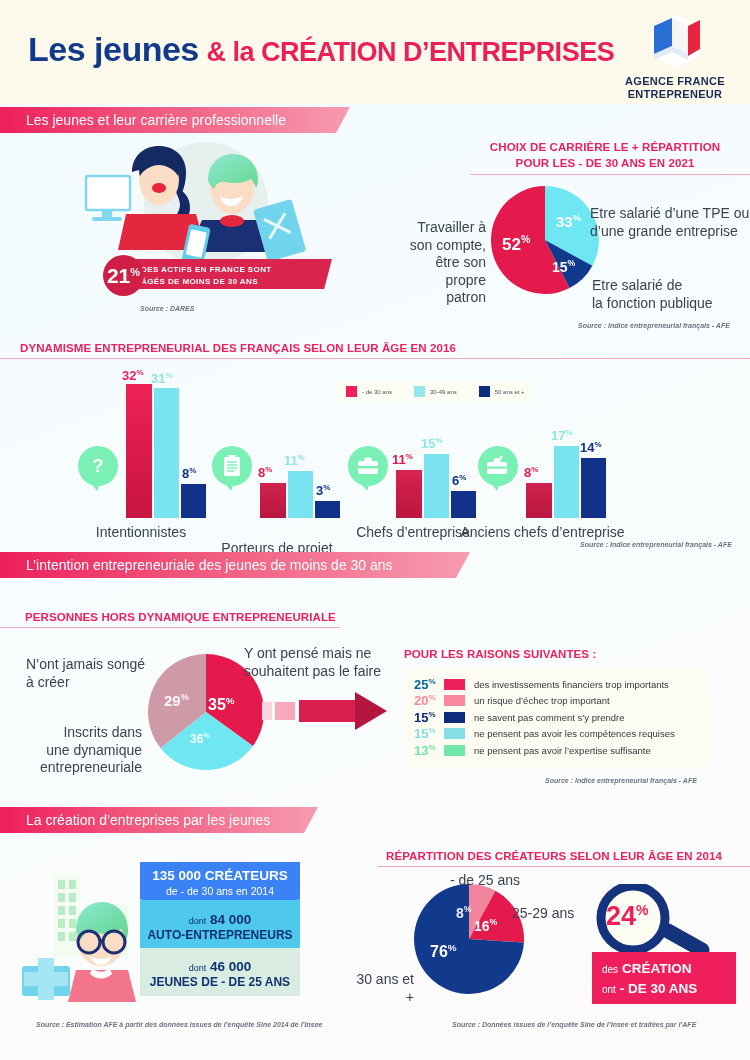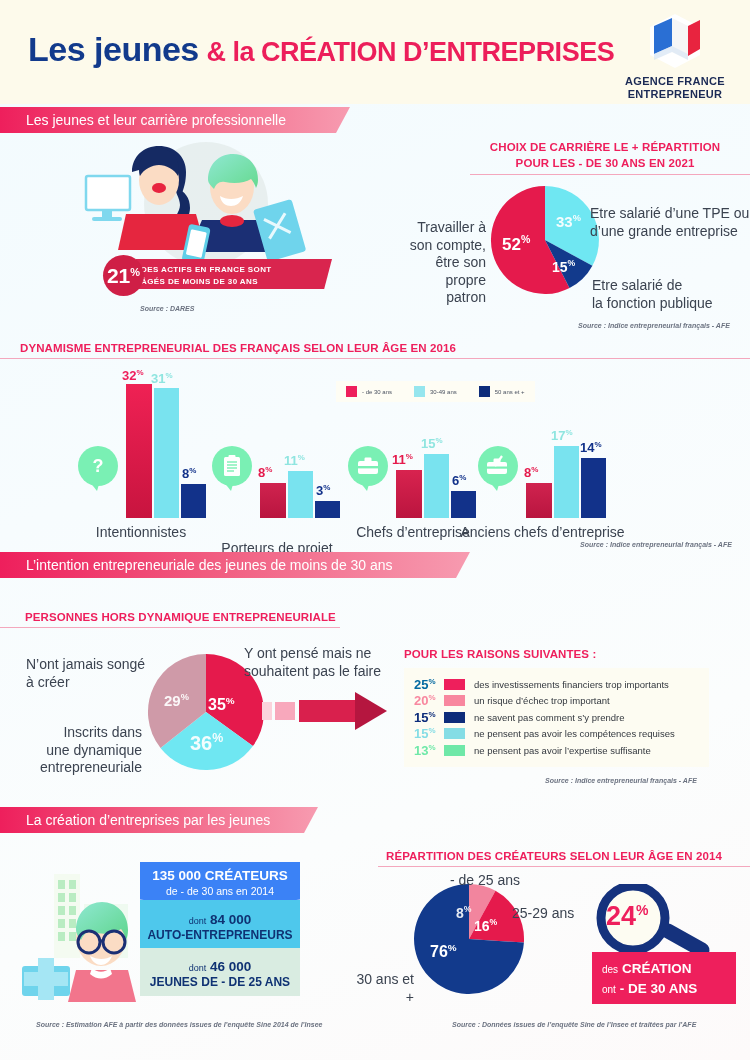--- a/index.html
+++ b/index.html
@@ -299,21 +299,21 @@
       <g transform="translate(60,60)">
 
         <path d="M0,0 L0,-58 A58,58 0 0,1 46.9,34.1 Z" fill="#e51a4c"></path>
 
         <path d="M0,0 L46.9,34.1 A58,58 0 0,1 -45.5,36 Z" fill="#6fe7f2"></path>
 
         <path d="M0,0 L-45.5,36 A58,58 0 0,1 0,-58 Z" fill="#cf9aa8"></path>
       </g>
     </svg>
     <div class="pieLabel" style="left:62px;top:43px;font-size:16px;">35<span class="pc">%</span></div>
-    <div class="pieLabel" style="left:44px;top:79px;font-size:20px;opacity:0.92;">36<span class="pc">%</span></div>
+    <div class="pieLabel" style="left:44px;top:79px;font-size:12px;opacity:0.92;">36<span class="pc">%</span></div>
     <div class="pieLabel" style="left:18px;top:40px;font-size:15px;opacity:0.92;">29<span class="pc">%</span></div>
   </div>
 
   <div class="lbl" style="left:26px;top:656px;width:120px;text-align:left;">N’ont jamais songé à créer</div>
   <div class="lbl" style="left:244px;top:645px;width:140px;">
     <div>Y ont pensé mais ne</div>
     <div>souhaitent pas le faire</div>
   </div>
   <div class="lbl" style="left:22px;top:724px;width:120px;text-align:right;">
     <div>Inscrits dans</div>

